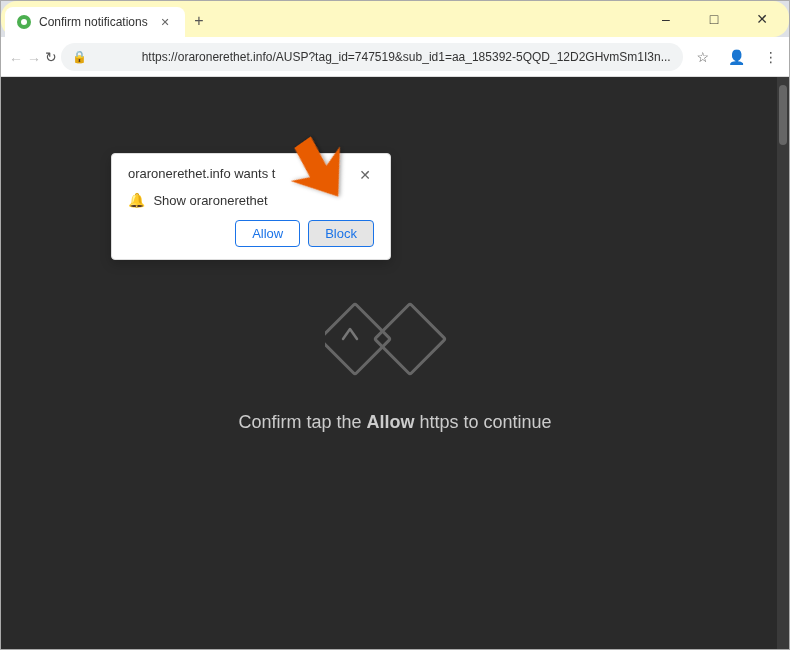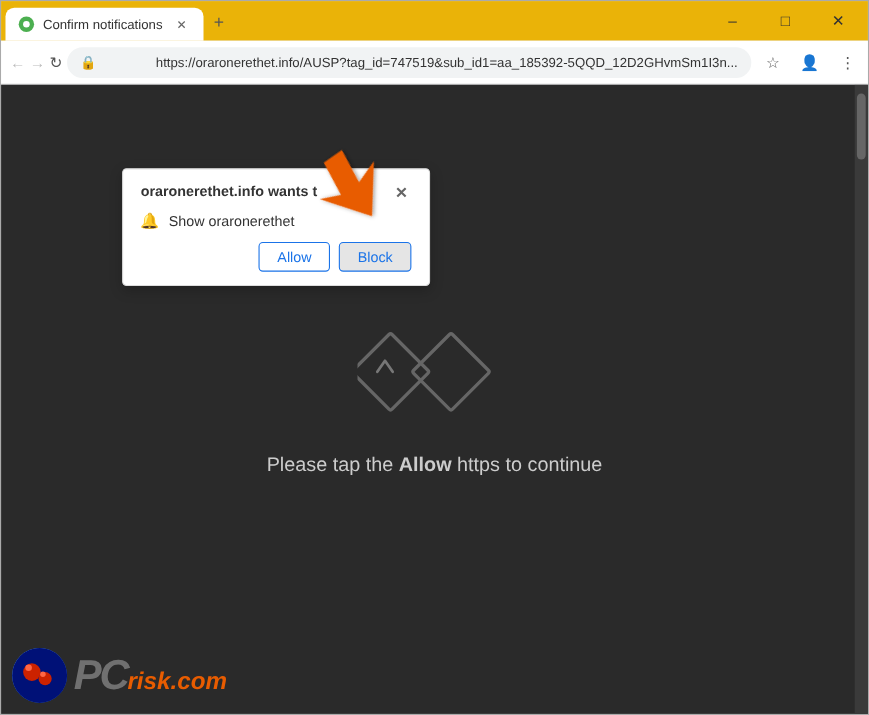--- a/index.html
+++ b/index.html
@@ -17,24 +17,25 @@
       width: 790px;
       height: 650px;
       display: flex;
       flex-direction: column;
       border: 1px solid #aaa;
     }
 
     
     .title-bar {
       height: 36px;
-      background: #eab308;
+      background: #fef9c3;
       display: flex;
       align-items: stretch;
       flex-shrink: 0;
+      border-radius: 16px;
     }
 
     .title-bar-tabs {
       display: flex;
       align-items: flex-end;
       flex: 1;
       padding-left: 4px;
     }
 
     .tab-active {
@@ -188,21 +189,20 @@
       box-shadow: 0 4px 12px rgba(0,0,0,0.2);
       z-index: 100;
       padding: 12px 16px 12px 16px;
     }
 
     .popup-header {
       display: flex;
       justify-content: flex-start;
       align-items: flex-start;
       margin-bottom: 8px;
-      font-weight: bold;
     }
 
     .popup-title {
       font-size: 13px;
       color: #333;
       flex: 1;
       overflow: hidden;
       text-overflow: ellipsis;
       white-space: nowrap;
     }
@@ -441,39 +441,22 @@
 
         <rect x="5" y="20" width="50" height="50" rx="2" ry="2" fill="none" stroke="#666" stroke-width="3" transform="rotate(45 30 45)"></rect>
 
         <rect x="60" y="20" width="50" height="50" rx="2" ry="2" fill="none" stroke="#666" stroke-width="3" transform="rotate(45 85 45)"></rect>
 
         <polyline points="18,45 25,35 32,45" fill="none" stroke="#777" stroke-width="2.5" stroke-linecap="round" stroke-linejoin="round"></polyline>
       </svg>
     </div>
 
     <div class="page-message">
-      <span>Please tap the </span><strong>Allow</strong><span> https to continue</span>
-    </div>
-
-    <div class="pcrisk-logo">
-      <div class="pcrisk-ball">
-        <svg width="50" height="50" viewBox="0 0 50 50">
-          <circle cx="25" cy="25" r="25" fill="#001177"></circle>
-          <circle cx="18" cy="22" r="8" fill="#cc2200"></circle>
-          <circle cx="30" cy="28" r="6" fill="#cc2200"></circle>
-          <circle cx="15" cy="18" r="3" fill="#ff6644"></circle>
-          <circle cx="28" cy="24" r="2.5" fill="#ff6644"></circle>
-        </svg>
-      </div>
-      <div class="pcrisk-text-container">
-        <span class="pcrisk-pc">PC</span>
-        <span class="pcrisk-risk">
-          <span>risk</span><span>.com</span>
-        </span>
-      </div>
-    </div>
+      <span>Confirm tap the </span><strong>Allow</strong><span> https to continue</span>
+    </div>
+
 
     <div class="scrollbar">
       <div class="scrollbar-thumb"></div>
     </div>
 
   </div>
 </div>
 
 </body></html>

